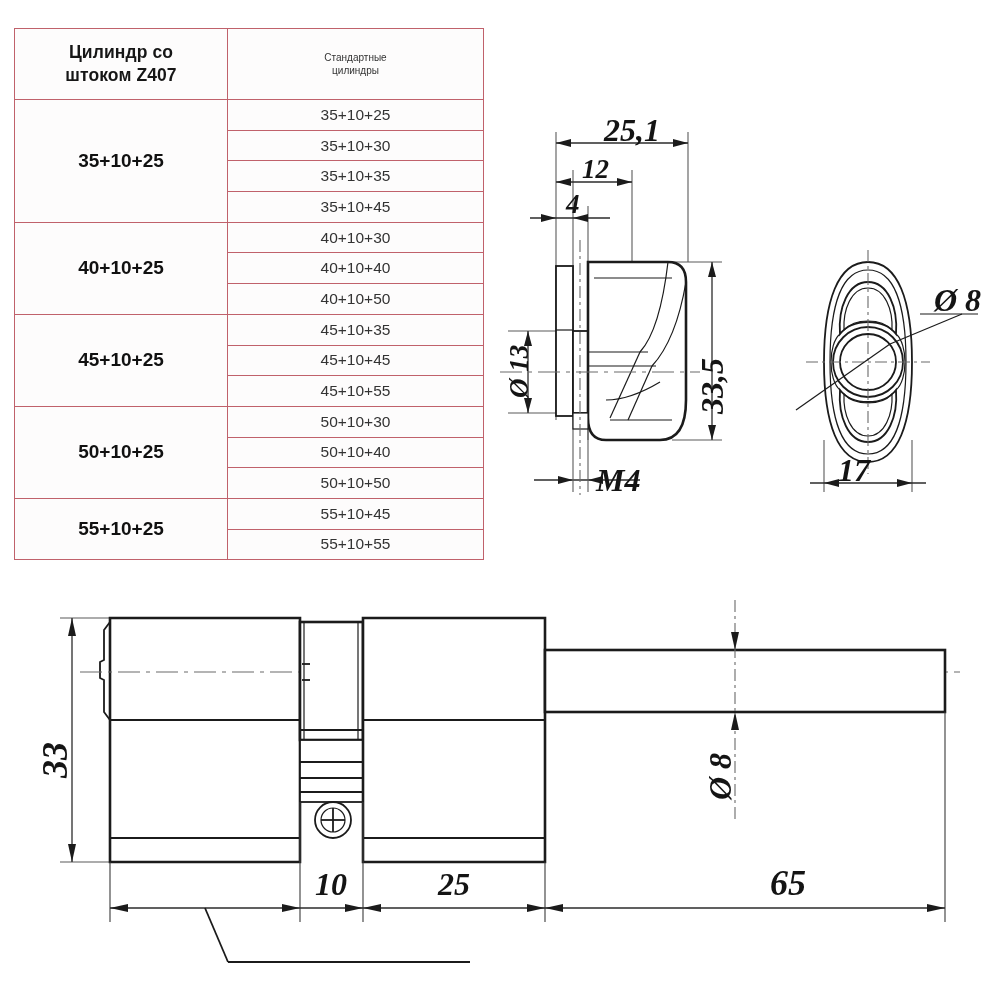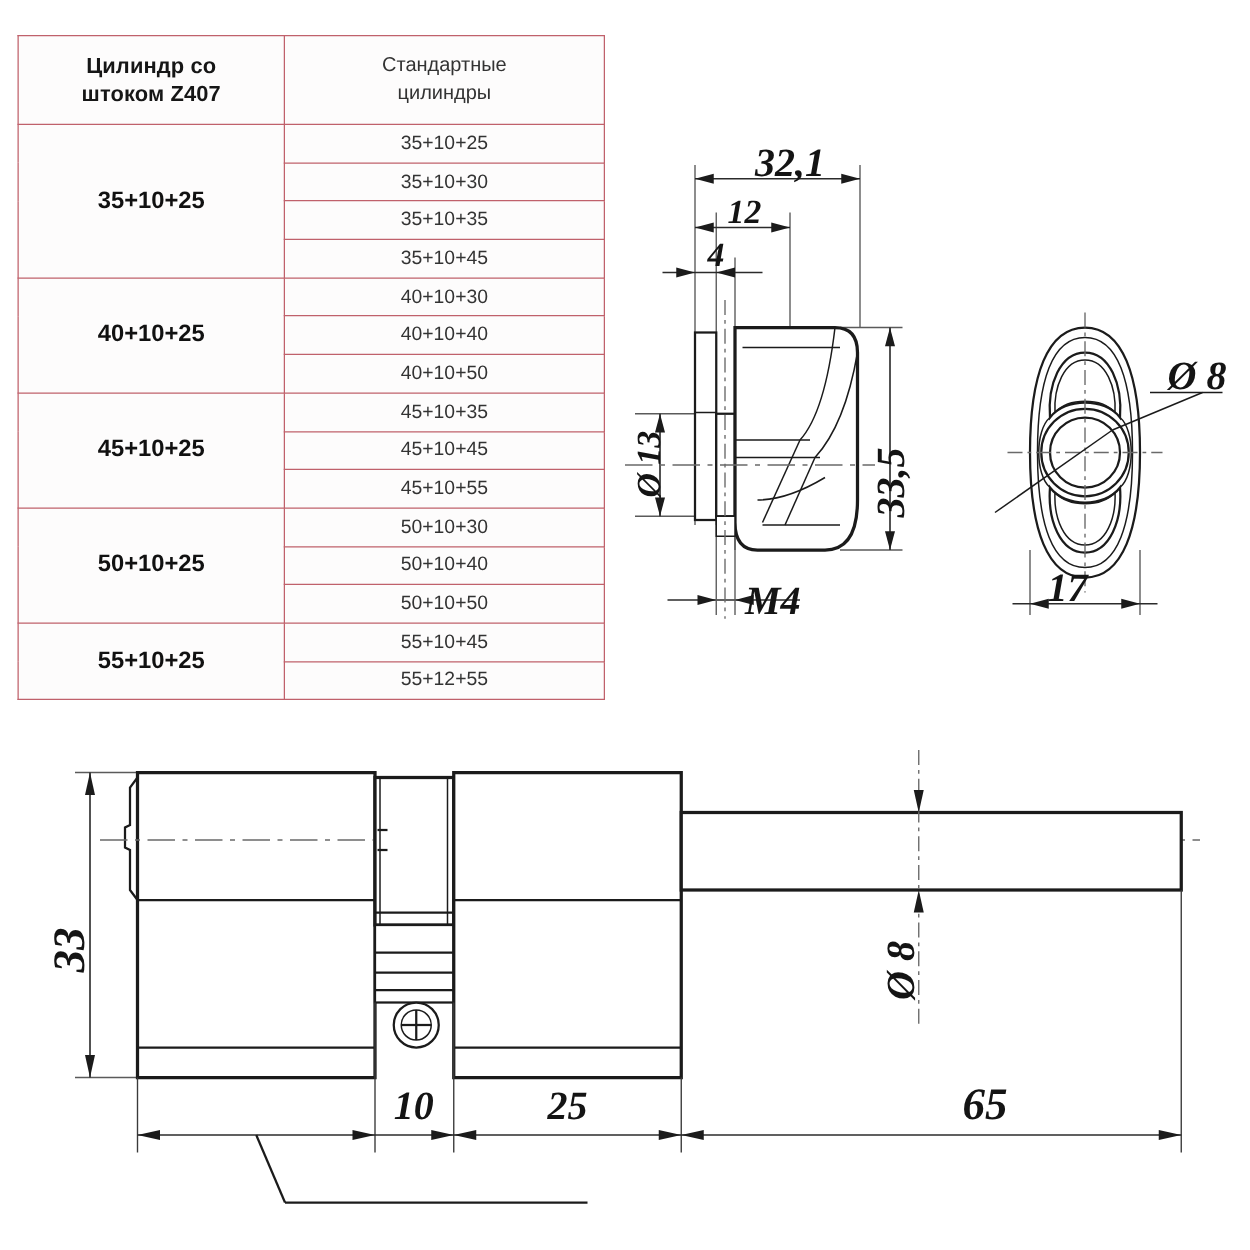--- a/index.html
+++ b/index.html
@@ -7,21 +7,21 @@
        font-family:"Liberation Sans",sans-serif;color:#1a1a1a;}
   .root{position:absolute;left:0;top:0;width:972px;height:1000px;}
 
   
   .spec-table{position:absolute;left:14px;top:28px;width:468px;
       border-collapse:collapse;table-layout:fixed;background:#fdfdfd;}
   .spec-table td{border:1px solid #c0616b;text-align:center;vertical-align:middle;
       padding:0;background:#fdfcfc;}
   .hdr-left{font-weight:bold;font-size:17.5px;line-height:1.32;height:70px;
       color:#161616;letter-spacing:.1px;}
-  .hdr-right{font-size:16px;line-height:1.35;height:70px;color:#333;}
+  .hdr-right{font-size:10px;line-height:1.35;height:70px;color:#333;}
   .grp{font-weight:bold;font-size:19px;color:#111;}
   .std{font-size:15.5px;color:#333;height:29.7px;}
   .colA{width:212px;}
   .colB{width:255px;}
 
   
   .dim{position:absolute;font-family:"Liberation Serif",serif;font-style:italic;
       font-weight:bold;color:#141414;white-space:nowrap;}
   .dim.s22{font-size:27px;}
   .dim.s26{font-size:32px;}
@@ -102,21 +102,21 @@
         </tr>
       <tr>
           <td class="colB std" style="border-color: rgb(192, 97, 107);">50+10+50</td>
         </tr>
 
       <tr>
         <td class="colA grp" rowspan="2" style="border-color: rgb(192, 97, 107);">55+10+25</td>
         <td class="colB std" style="border-color: rgb(192, 97, 107);">55+10+45</td>
       </tr>
       <tr>
-          <td class="colB std" style="border-color: rgb(192, 97, 107);">55+12+55</td>
+          <td class="colB std" style="border-color: rgb(192, 97, 107);">55+10+55</td>
         </tr>
     </tbody>
   </table>
 
   <svg width="1000" height="1000">
 
     <line class="ln gray" x1="556" y1="132" x2="556" y2="420"></line>
     <line class="ln gray" x1="573" y1="170" x2="573" y2="420"></line>
     <line class="ln gray" x1="588" y1="206" x2="588" y2="440"></line>
     <line class="ln gray" x1="632" y1="170" x2="632" y2="270"></line>
@@ -169,21 +169,21 @@
     <path class="ln thin" d="M640,352 L610,418"></path>
     <path class="ln thin" d="M652,366 L628,420"></path>
 
     <rect class="ln thin fillw" x="573" y="413" width="15" height="16"></rect>
 
     <line class="center" x1="500" y1="372" x2="700" y2="372"></line>
 
     <line class="centerS" x1="580" y1="240" x2="580" y2="495"></line>
   </svg>
 
-  <div class="dim s26" style="left:604px;top:112px;">32,1</div>
+  <div class="dim s26" style="left:604px;top:112px;">25,1</div>
   <div class="dim s22" style="left:582px;top:154px;">12</div>
   <div class="dim s22" style="left:566px;top:189px;">4</div>
   <div class="dim s22 rot90" style="left:504px;top:398px;">Ø 13</div>
   <div class="dim s26 rot90" style="left:694px;top:414px;">33,5</div>
   <div class="dim s26" style="left:596px;top:462px;">M4</div>
 
   <svg width="1000" height="1000">
 
     <path class="ln med fillw" d="M868,262
        C898,262 912,300 912,362

